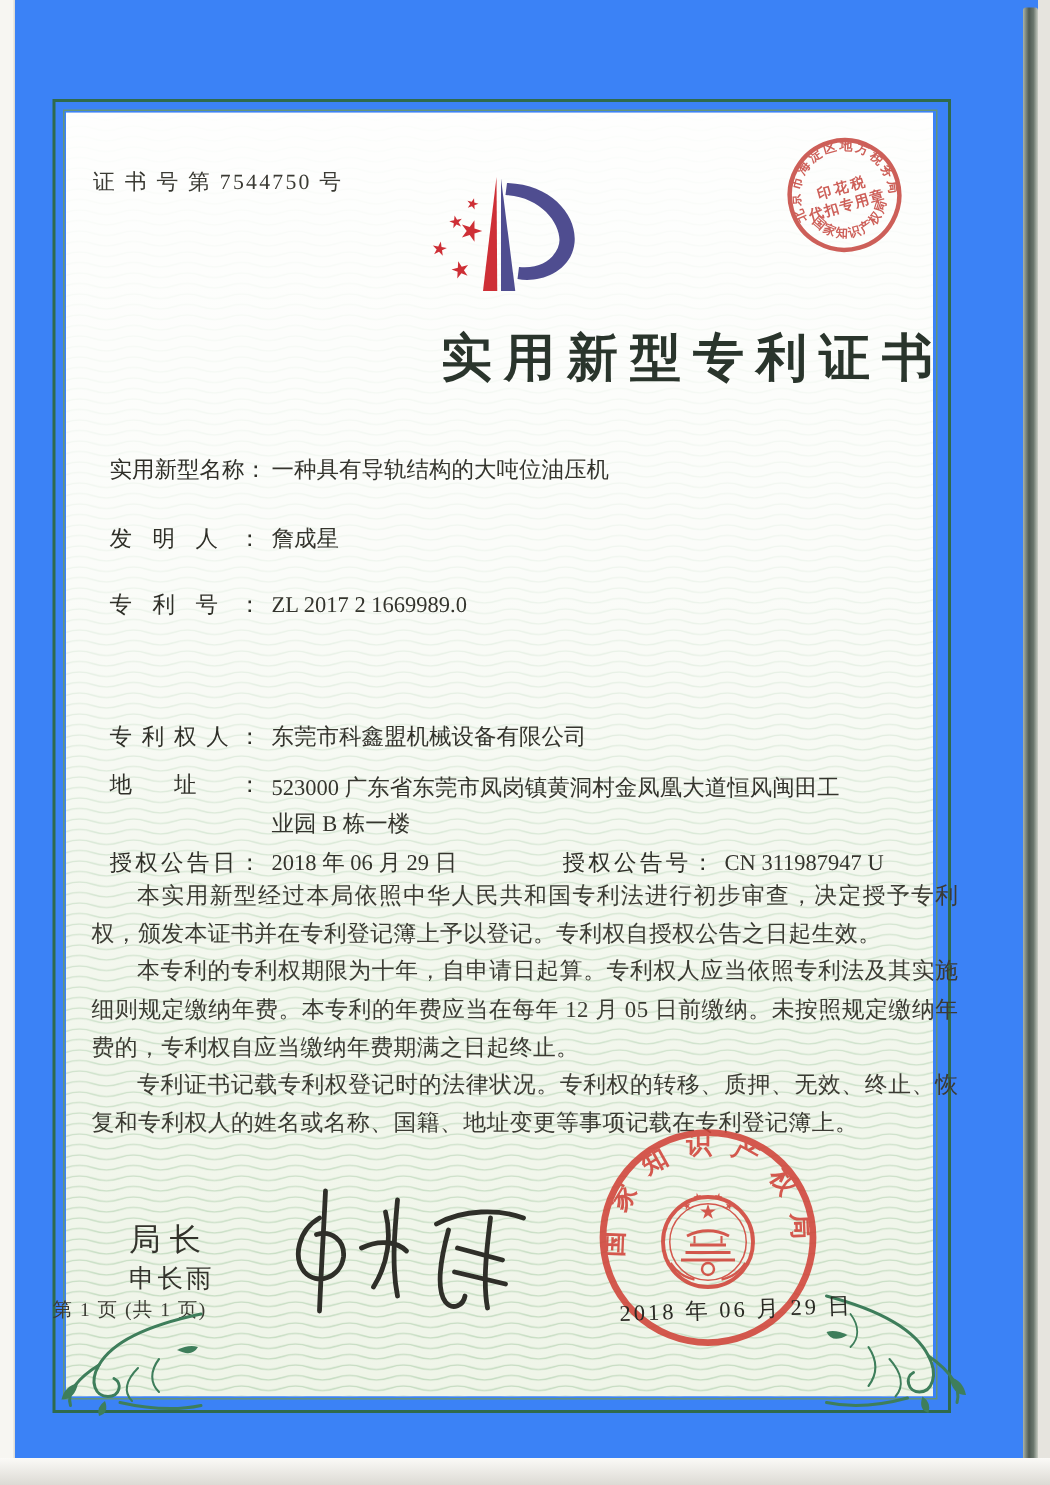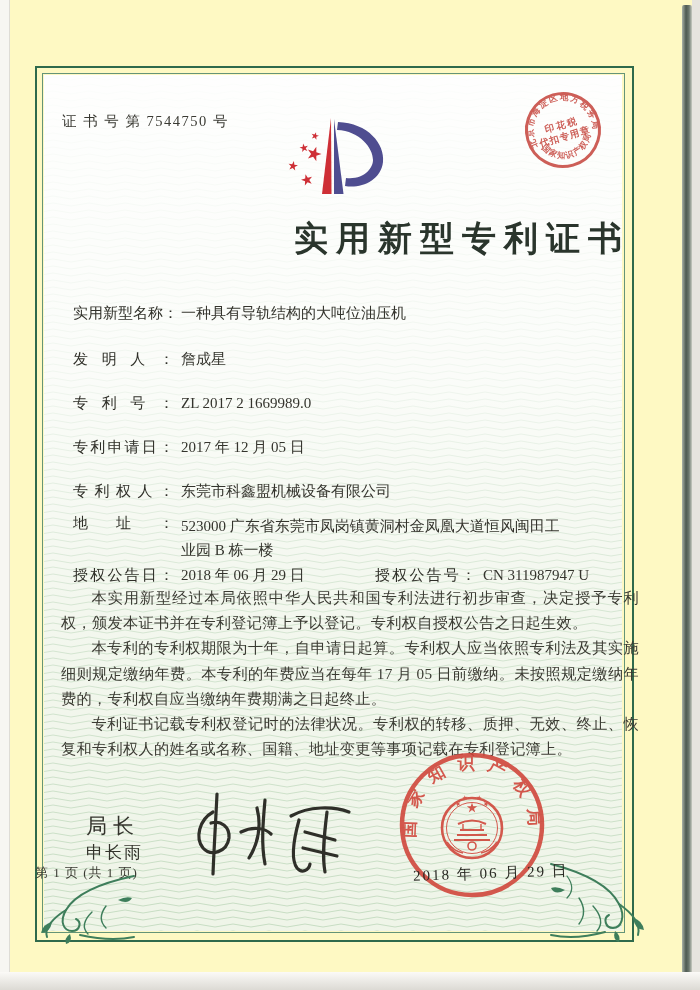--- a/index.html
+++ b/index.html
@@ -1,17 +1,17 @@
 <!DOCTYPE html>
 <html><head>
 <meta charset="utf-8">
 <style>
   html,body{margin:0;padding:0;}
   body{font-family:"Liberation Serif","DejaVu Serif",serif;}
-  #stage{position:relative;width:700px;height:990px;background:#fef9c3;overflow:hidden;}
+  #stage{position:relative;width:700px;height:990px;background:#3b82f6;overflow:hidden;}
   .abs{position:absolute;}
   
   #edge-right{left:682px;top:5px;width:10px;height:975px;background:linear-gradient(90deg,#aab3a7,#4e5a52 40%,#6c786e 70%,#c8ccc2);border-radius:2px;}
   #edge-right-outer{left:692px;top:0;width:8px;height:990px;background:#e6e4de;}
   #edge-left{left:0;top:0;width:9px;height:990px;background:#f7f6f2;border-right:1px solid #dedcd6;}
   #edge-bottom{left:0;top:972px;width:700px;height:18px;background:linear-gradient(#fbfaf7,#dcdad4);}
   
   #frame-outer{left:35px;top:66px;width:595px;height:872px;border:2.5px solid #2f6a4c;}
   #frame-inner{left:42px;top:73px;width:581px;height:858px;border:1px solid #649478;}
   
@@ -115,39 +115,36 @@
 
   <div class="frow" style="top:304px">
     <span class="flabel">实用新型名称：</span><span class="fvalue">一种具有导轨结构的大吨位油压机</span>
   </div>
   <div class="frow" style="top:350px">
     <span class="flabel">发明人：</span><span class="fvalue">詹成星</span>
   </div>
   <div class="frow" style="top:394px">
     <span class="flabel">专利号：</span><span class="fvalue">ZL 2017 2 1669989.0</span>
   </div>
-  <div class="frow" style="top:438px">
-    <span class="flabel">专利申请日：</span><span class="fvalue">2017 年 12 月 05 日</span>
-  </div>
   <div class="frow" style="top:482px">
     <span class="flabel">专利权人：</span><span class="fvalue">东莞市科鑫盟机械设备有限公司</span>
   </div>
   <div class="frow" style="top:514px">
     <span class="flabel">地址：</span><span class="fvalue addr">523000 广东省东莞市凤岗镇黄洞村金凤凰大道恒风闽田工业园 B 栋一楼</span>
   </div>
   <div class="frow" style="top:566px">
     <span class="flabel">授权公告日：</span><span class="fvalue">2018 年 06 月 29 日</span>
   </div>
   <div class="frow" style="left:375px;top:566px">
     <span class="flabel">授权公告号：</span><span class="fvalue">CN 311987947 U</span>
   </div>
 
   <div id="paras" class="abs">
     <p>本实用新型经过本局依照中华人民共和国专利法进行初步审查，决定授予专利权，颁发本证书并在专利登记簿上予以登记。专利权自授权公告之日起生效。</p>
-    <p>本专利的专利权期限为十年，自申请日起算。专利权人应当依照专利法及其实施细则规定缴纳年费。本专利的年费应当在每年 17 月 05 日前缴纳。未按照规定缴纳年费的，专利权自应当缴纳年费期满之日起终止。</p>
+    <p>本专利的专利权期限为十年，自申请日起算。专利权人应当依照专利法及其实施细则规定缴纳年费。本专利的年费应当在每年 12 月 05 日前缴纳。未按照规定缴纳年费的，专利权自应当缴纳年费期满之日起终止。</p>
     <p>专利证书记载专利权登记时的法律状况。专利权的转移、质押、无效、终止、恢复和专利权人的姓名或名称、国籍、地址变更等事项记载在专利登记簿上。</p>
   </div>
 
   <div id="signer-title" class="abs">局长</div>
   <div id="signer-name" class="abs">申长雨</div>
   <svg id="signature" class="abs" width="180" height="95" viewBox="0 0 180 95">
     <g fill="none" stroke="#2f2f29" stroke-width="3.2" stroke-linecap="round">
       <path d="M30,26 C16,34 12,52 20,62 C28,71 44,66 46,52 C47,41 38,34 28,37"></path>
       <path d="M34,8 C33,30 31,62 30,88"></path>
       <path d="M74,22 C78,38 76,56 66,72"></path>

